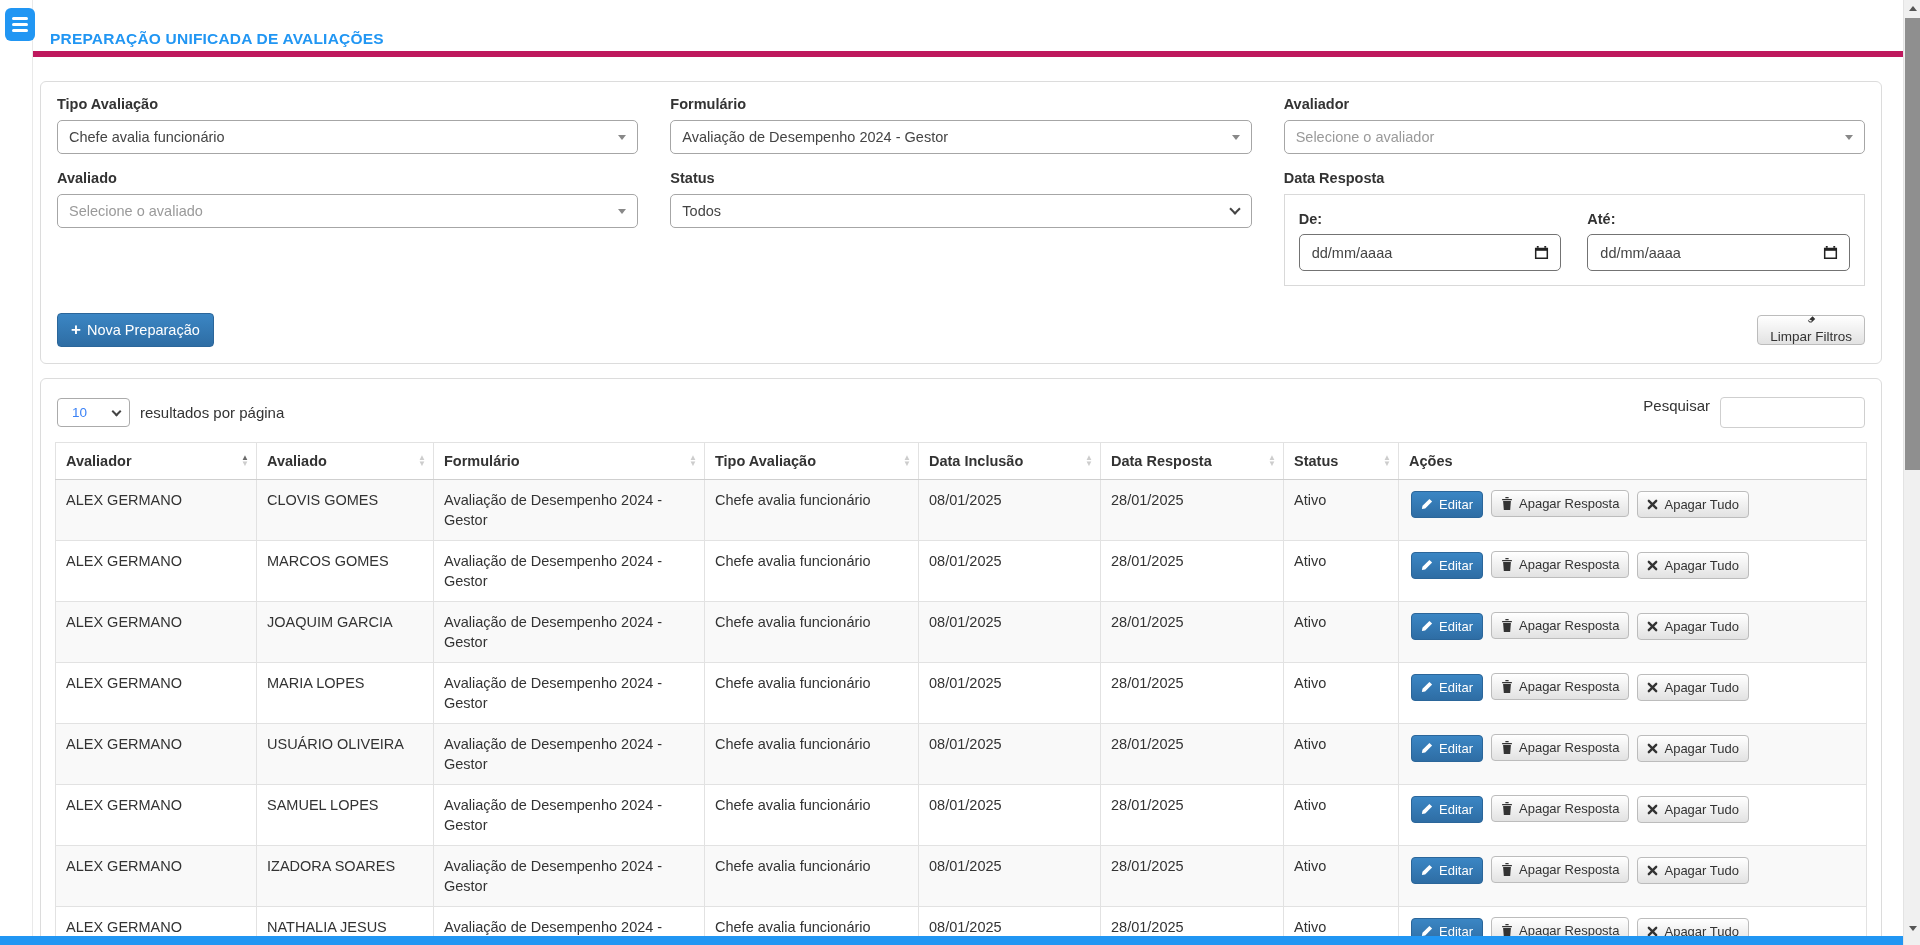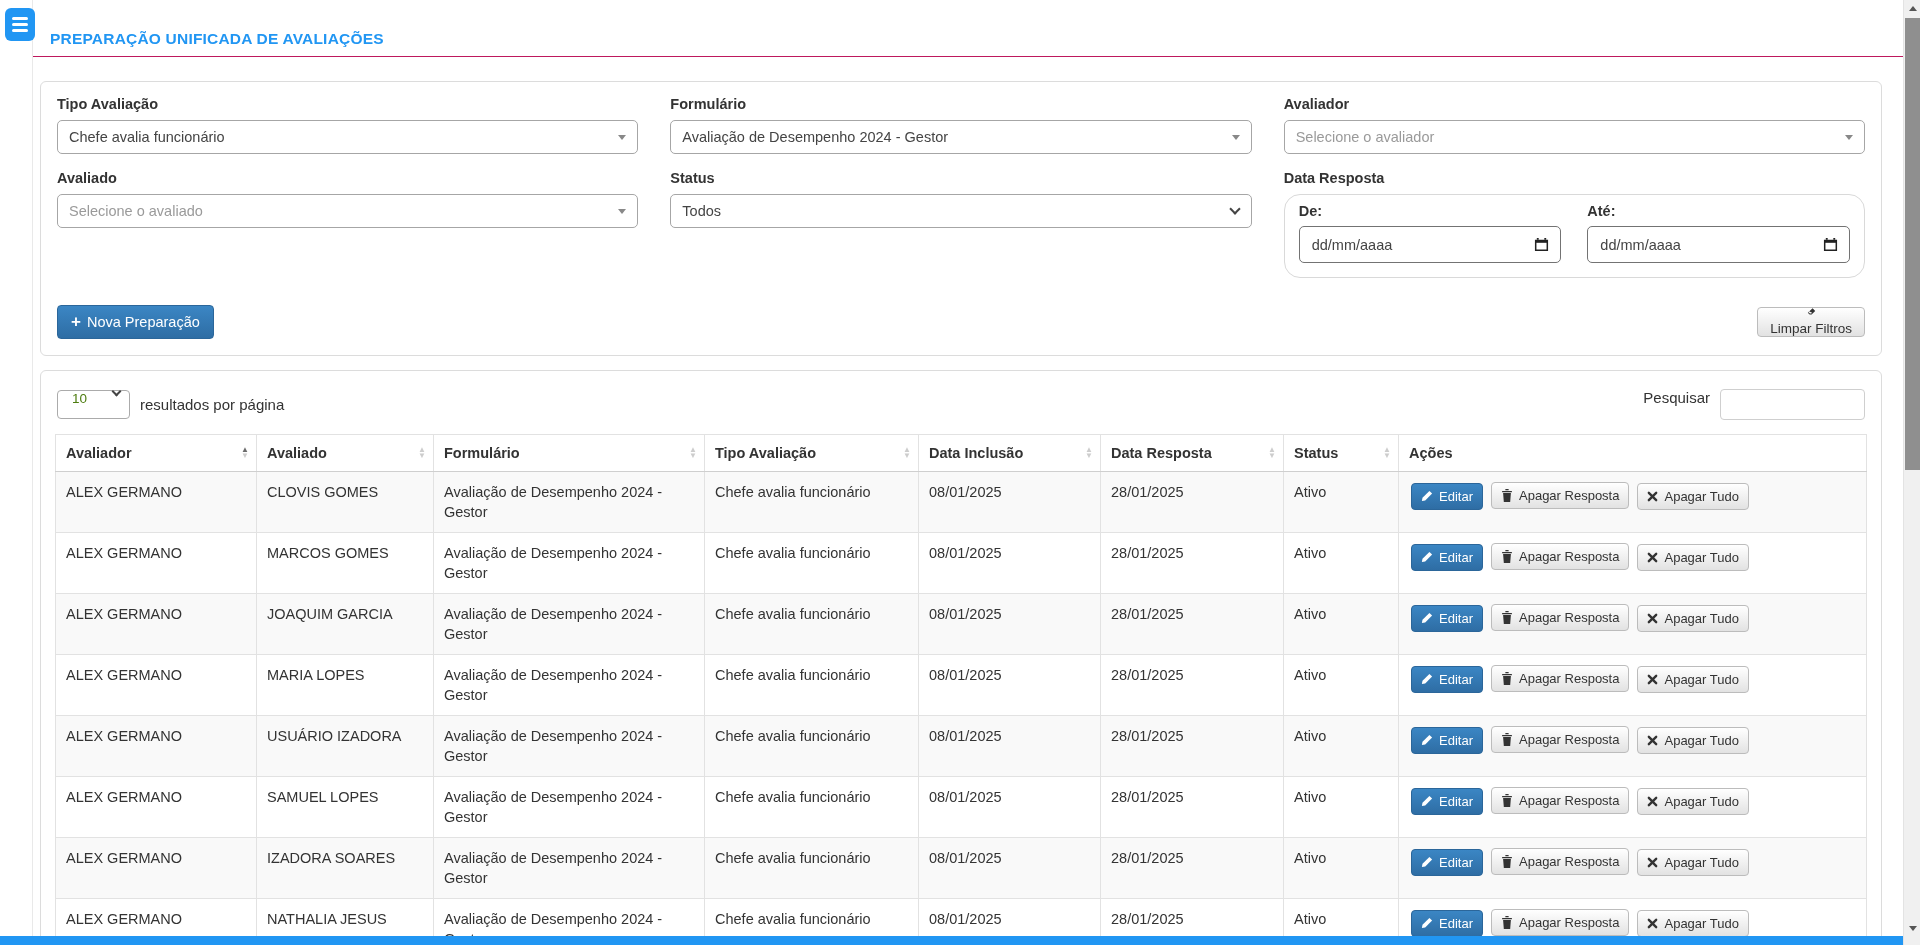--- a/index.html
+++ b/index.html
@@ -8,21 +8,21 @@
 
   .left-line { position:absolute; left:32px; top:0; bottom:0; width:1px; background:#e9e9e9; }
 
   .hamburger { position:absolute; left:5px; top:8px; width:30px; height:33px;
                background:#2196f3; border:none; border-radius:6px; cursor:pointer;
                display:flex; flex-direction:column; justify-content:center; align-items:center; gap:3px; }
   .hamburger span { display:block; width:16px; height:3px; background:#fff; border-radius:2px; }
 
   .content { position:absolute; left:33px; right:17px; top:0; bottom:0; }
 
-  .page-header { height:57px; border-bottom:1px solid #be185d; padding:30px 0 0 17px; }
+  .page-header { height:57px; border-bottom:6px solid #be185d; padding:30px 0 0 17px; }
   .page-title { color:#2196f3; font-size:15.5px; font-weight:700; letter-spacing:.2px; }
 
   .main { padding:24px 21px 0 7px; }
 
   .card { border:1px solid #dcdcdc; border-radius:6px; background:#fff; }
 
   
   .filter-card { padding:14px 16px 16px; }
   .filter-grid { display:grid; grid-template-columns:1fr 1fr 1fr; column-gap:32px; row-gap:16px; }
   .fgroup label.flabel { display:block; font-size:14.5px; font-weight:700; color:#333; margin-bottom:8px; }
@@ -30,21 +30,21 @@
   .select-box { position:relative; height:34px; border:1px solid #a6a6a6; border-radius:5px;
                 background:#fff; display:flex; align-items:center; padding:0 26px 0 11px;
                 font-size:14.5px; color:#444; cursor:pointer; }
   .select-box .ph { color:#9a9a9a; }
   .select-box .tri { position:absolute; right:11px; top:50%; margin-top:-2px;
                      width:0; height:0; border-left:4.5px solid transparent;
                      border-right:4.5px solid transparent; border-top:5px solid #888; }
   .select-box .chev { position:absolute; right:12px; top:50%; margin-top:-6px; width:8px; height:8px;
                       border-right:2px solid #444; border-bottom:2px solid #444; transform:rotate(45deg); }
 
-  .dr-box { border:1px solid #d9d9d9; border-radius:16px; padding:8px 14px 14px;
+  .dr-box { border:1px solid #d9d9d9; border-radius:0; padding:16px 14px 14px;
             display:grid; grid-template-columns:1fr 1fr; column-gap:26px; }
   .dr-box label.flabel { margin-bottom:7px; }
   .date-input { height:37px; border:1px solid #737373; border-radius:5px; background:#fff;
                 display:flex; align-items:center; justify-content:space-between;
                 padding:0 11px 0 12px; font-size:14.5px; color:#444; cursor:text; }
 
   .filter-buttons { display:flex; justify-content:space-between; align-items:center; margin-top:27px; }
 
   .btn { display:inline-flex; align-items:center; gap:6px; border-radius:4px; cursor:pointer;
          font-family:inherit; border:1px solid #bcbcbc; background:linear-gradient(#ffffff,#e2e2e2);
@@ -53,22 +53,22 @@
   .btn-primary { background:linear-gradient(#3b86c4,#2e6da4); border-color:#2b669a; color:#fff; }
   .btn-primary-lg { height:34px; padding:0 13px; font-size:14.5px; }
   .plus { font-size:17px; font-weight:700; line-height:1; margin-top:-2px; }
 
   
   .table-card { margin-top:14px; padding:12px 14px; min-height:620px; }
   .table-controls { display:flex; justify-content:space-between; align-items:center; margin:6px 2px 14px; }
   .tc-left { display:flex; align-items:center; gap:10px; font-size:15px; }
   .tc-right { display:flex; align-items:flex-start; gap:10px; font-size:15px; }
   .len-select { width:73px; height:29px; border:1px solid #ababab; border-radius:4px; background:#fff;
-                display:flex; align-items:flex-start; justify-content:space-between; padding:0 9px 0 14px;
-                font-size:13.5px; color:#4d7c0f; cursor:pointer; }
+                display:flex; align-items:center; justify-content:space-between; padding:0 9px 0 14px;
+                font-size:13.5px; color:#3b82f6; cursor:pointer; }
   .len-select .chev { width:7px; height:7px; border-right:2px solid #444; border-bottom:2px solid #444;
                       transform:rotate(45deg); margin-top:-3px; }
   .search-input { width:145px; height:31px; border:1px solid #cfcfcf; border-radius:4px;
                   font-size:14px; padding:0 8px; font-family:inherit; }
 
   table.grid { width:100%; border-collapse:collapse; table-layout:fixed; }
   table.grid th, table.grid td { border:1px solid #e2e2e2; font-size:14.5px; text-align:left;
                                  padding:10px 10px; vertical-align:top; }
   table.grid th { font-weight:700; border-bottom:1px solid #cfcfcf; position:relative;
                   padding-right:26px; cursor:pointer; white-space:nowrap; }
@@ -381,21 +381,21 @@
               <svg class="ico" width="11" height="11" viewBox="0 0 12 12">
                     <path stroke="#333" stroke-width="2.6" stroke-linecap="round" d="M2 2 10 10 M10 2 2 10"></path>
                   </svg>
               <span>Apagar Tudo</span>
             </button>
           </td>
         </tr>
 
         <tr>
           <td>ALEX GERMANO</td>
-          <td>USUÁRIO IZADORA</td>
+          <td>USUÁRIO OLIVEIRA</td>
           <td>Avaliação de Desempenho 2024 - Gestor</td>
           <td>Chefe avalia funcionário</td>
           <td>08/01/2025</td>
           <td>28/01/2025</td>
           <td>Ativo</td>
           <td class="actions-cell">
             <button class="btn btn-primary btn-xs">
               <svg class="ico" width="12" height="12" viewBox="0 0 16 16">
                     <path fill="#fff" d="M11.2 1.2 14.8 4.8 5.6 14 1.2 14.8 2 10.4 Z"></path>
                   </svg>

